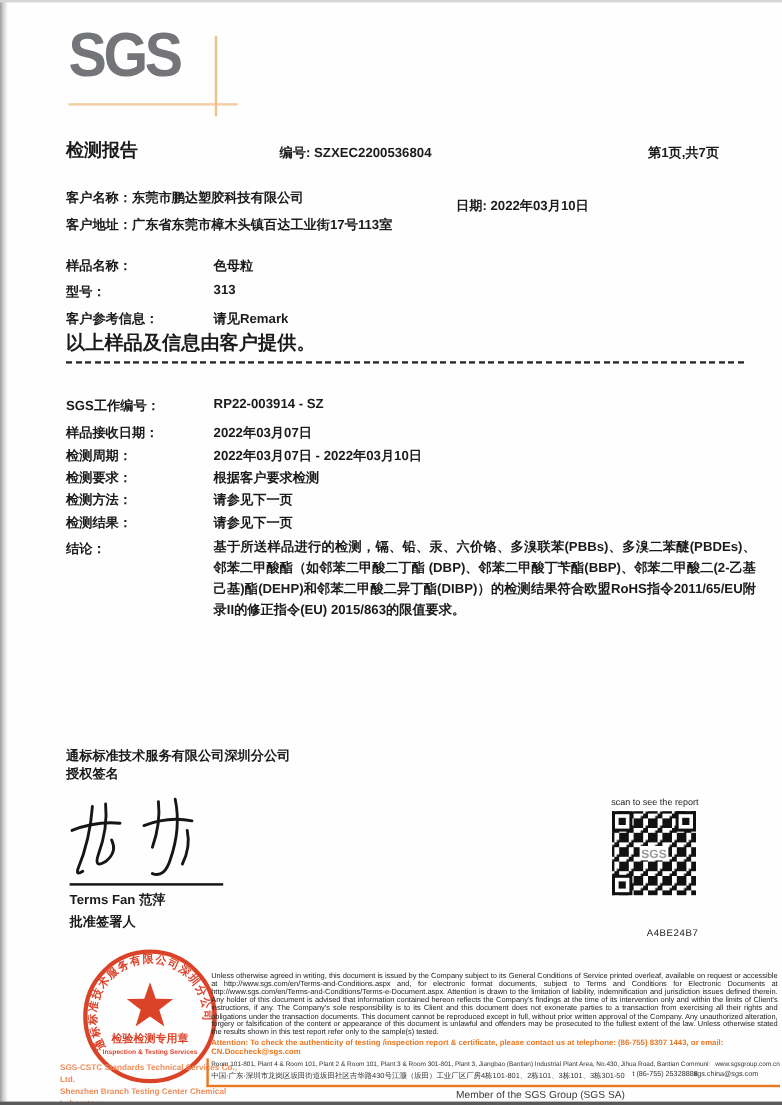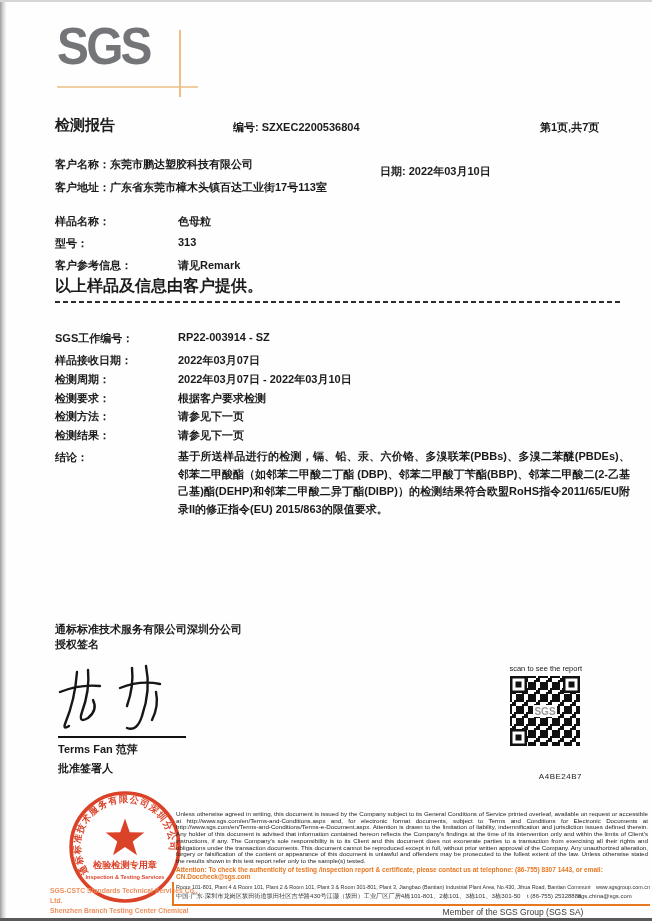--- a/index.html
+++ b/index.html
@@ -60,21 +60,21 @@
   .attention{position:absolute;left:176px;top:866px;width:472px;font-size:6.5px;line-height:7.2px;
     color:#e87722;font-weight:700;}
   .addr{position:absolute;font-size:5.4px;color:#333;white-space:nowrap;font-weight:500;}
   .addr-en{left:176px;top:884px;width:415px;overflow:hidden;}
   .addr-cn{left:176px;top:892px;width:345px;font-size:6.2px;overflow:hidden;}
   .web{left:596px;top:884px;}
   .phone{left:527px;top:893px;font-size:6px;}
   .email{left:578px;top:893px;font-size:6px;}
   .orange-v{position:absolute;left:172px;top:882px;width:2px;height:23px;background:#e87722;}
   .orange-h{position:absolute;left:172px;top:904px;width:478px;height:2px;background:#e87722;}
-  .member{position:absolute;left:380px;top:907px;width:266px;text-align:center;font-size:8.5px;color:#3a3a3a;}
+  .member{position:absolute;left:380px;top:907px;width:266px;text-align:left;font-size:8.5px;color:#3a3a3a;}
 </style>
 </head>
 <body>
 
 <div class="page">
   <div class="edge-left"></div>
   <div class="edge-top"></div>
 
   <div class="logo">SGS</div>
   <div class="tan-h"></div>

